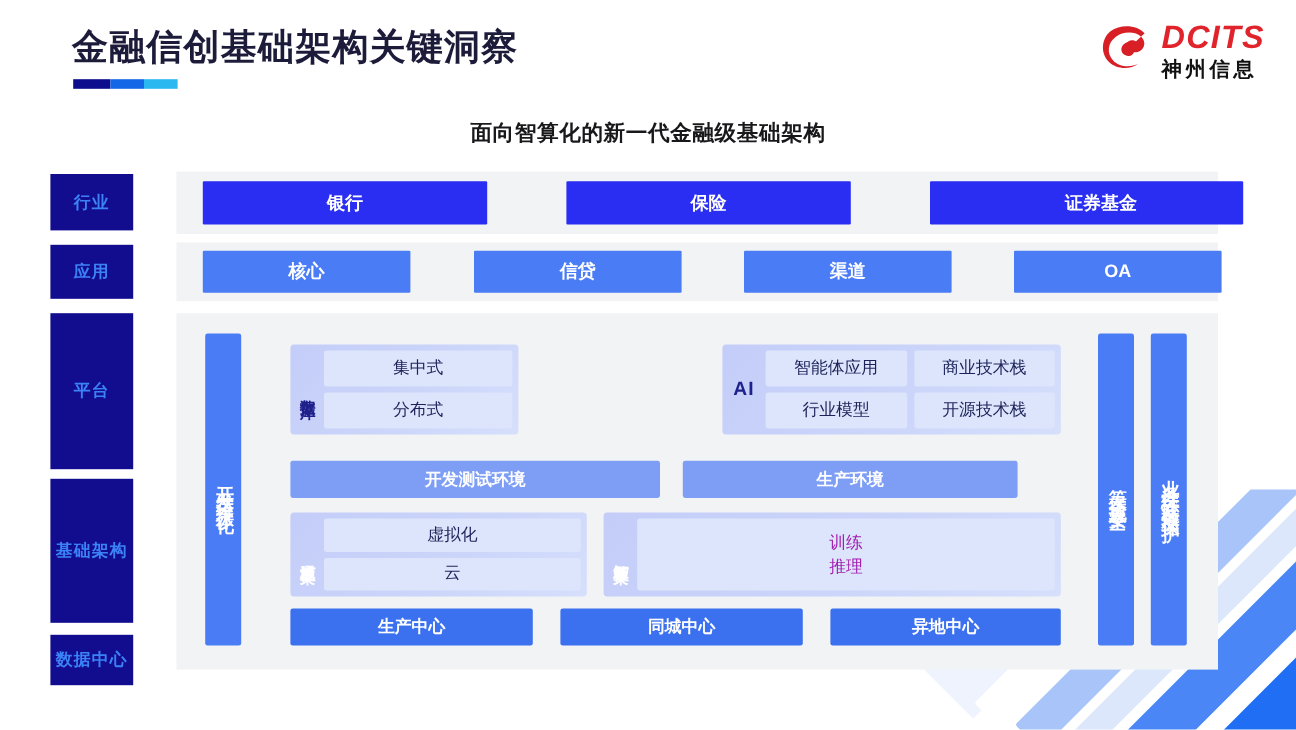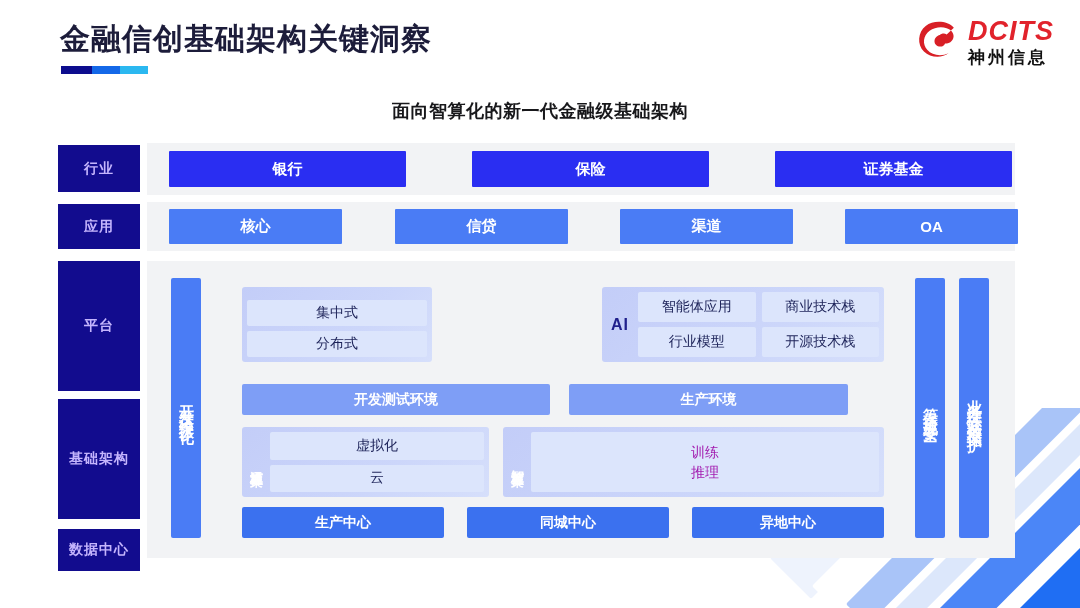--- a/index.html
+++ b/index.html
@@ -31,21 +31,21 @@
 
   .logo{position:absolute;right:26px;top:18px;display:flex;gap:8px;}
   .logo-mark{width:44px;height:44px;flex:0 0 44px;}
   .logo-txt{display:flex;flex-direction:column;line-height:1;}
   .logo-en{font-size:27px;font-weight:bold;font-style:italic;color:#e1232c;letter-spacing:1px;}
   .logo-cn{font-size:17px;font-weight:bold;color:#111;letter-spacing:3px;margin-top:4px;}
 
   .subtitle{position:absolute;left:0;right:0;top:99px;text-align:center;font-size:18px;font-weight:bold;color:#18181b;letter-spacing:.5px;}
 
   
-  .stage{position:absolute;left:58px;width:82px;background:#120c8e;color:#c4b5fd;
+  .stage{position:absolute;left:42px;width:69px;background:#120c8e;color:#3b82f6;
          display:flex;align-items:center;justify-content:center;font-size:14px;font-weight:bold;letter-spacing:1px;}
   .st-industry{top:145px;height:47px;}
   .st-app{top:204px;height:45px;}
   .st-platform{top:261px;height:130px;}
   .st-infra{top:399px;height:120px;}
   .st-dc{top:529px;height:42px;}
 
   
   .panel{position:absolute;background:#f2f3f5;}
   .p-industry{left:147px;top:143px;width:868px;height:52px;}
@@ -125,38 +125,38 @@
 
   <div class="stage st-industry">行业</div>
   <div class="stage st-app">应用</div>
   <div class="stage st-platform">平台</div>
   <div class="stage st-infra">基础架构</div>
   <div class="stage st-dc">数据中心</div>
 
   <div class="panel p-industry">
     <div class="bar ind" style="left:22px;width:237px;">银行</div>
     <div class="bar ind" style="left:325px;width:237px;">保险</div>
-    <div class="bar ind" style="left:628px;width:237px;">证券基金</div>
+    <div class="bar ind" style="left:628px;width:237px;padding-left:24px;">证券基金</div>
   </div>
 
   <div class="panel p-app">
     <div class="bar app" style="left:22px;width:173px;">核心</div>
     <div class="bar app" style="left:248px;width:173px;">信贷</div>
     <div class="bar app" style="left:473px;width:173px;">渠道</div>
     <div class="bar app" style="left:698px;width:173px;">OA</div>
   </div>
 
   <div class="panel p-main">
 
     <div class="vbar" style="left:24px;top:17px;width:30px;height:260px;">开发运维一体化</div>
 
     <div class="vbar" style="left:768px;top:17px;width:30px;height:260px;">等保合规安全</div>
     <div class="vbar" style="left:812px;top:17px;width:30px;height:260px;">业务连续性及数据保护</div>
 
-    <div class="group" style="left:95px;top:26px;width:190px;height:75px;flex-direction:column;">
+    <div class="group" style="left:95px;top:26px;width:190px;height:75px;">
       <div class="glabel dark">数据库</div>
       <div class="gcells">
         <div class="cell">集中式</div>
         <div class="cell">分布式</div>
       </div>
     </div>
 
 
     <div class="group" style="left:455px;top:26px;width:282px;height:75px;">
       <div class="glabel dark" style="writing-mode:horizontal-tb;font-size:16px;padding:0 4px;">AI</div>

